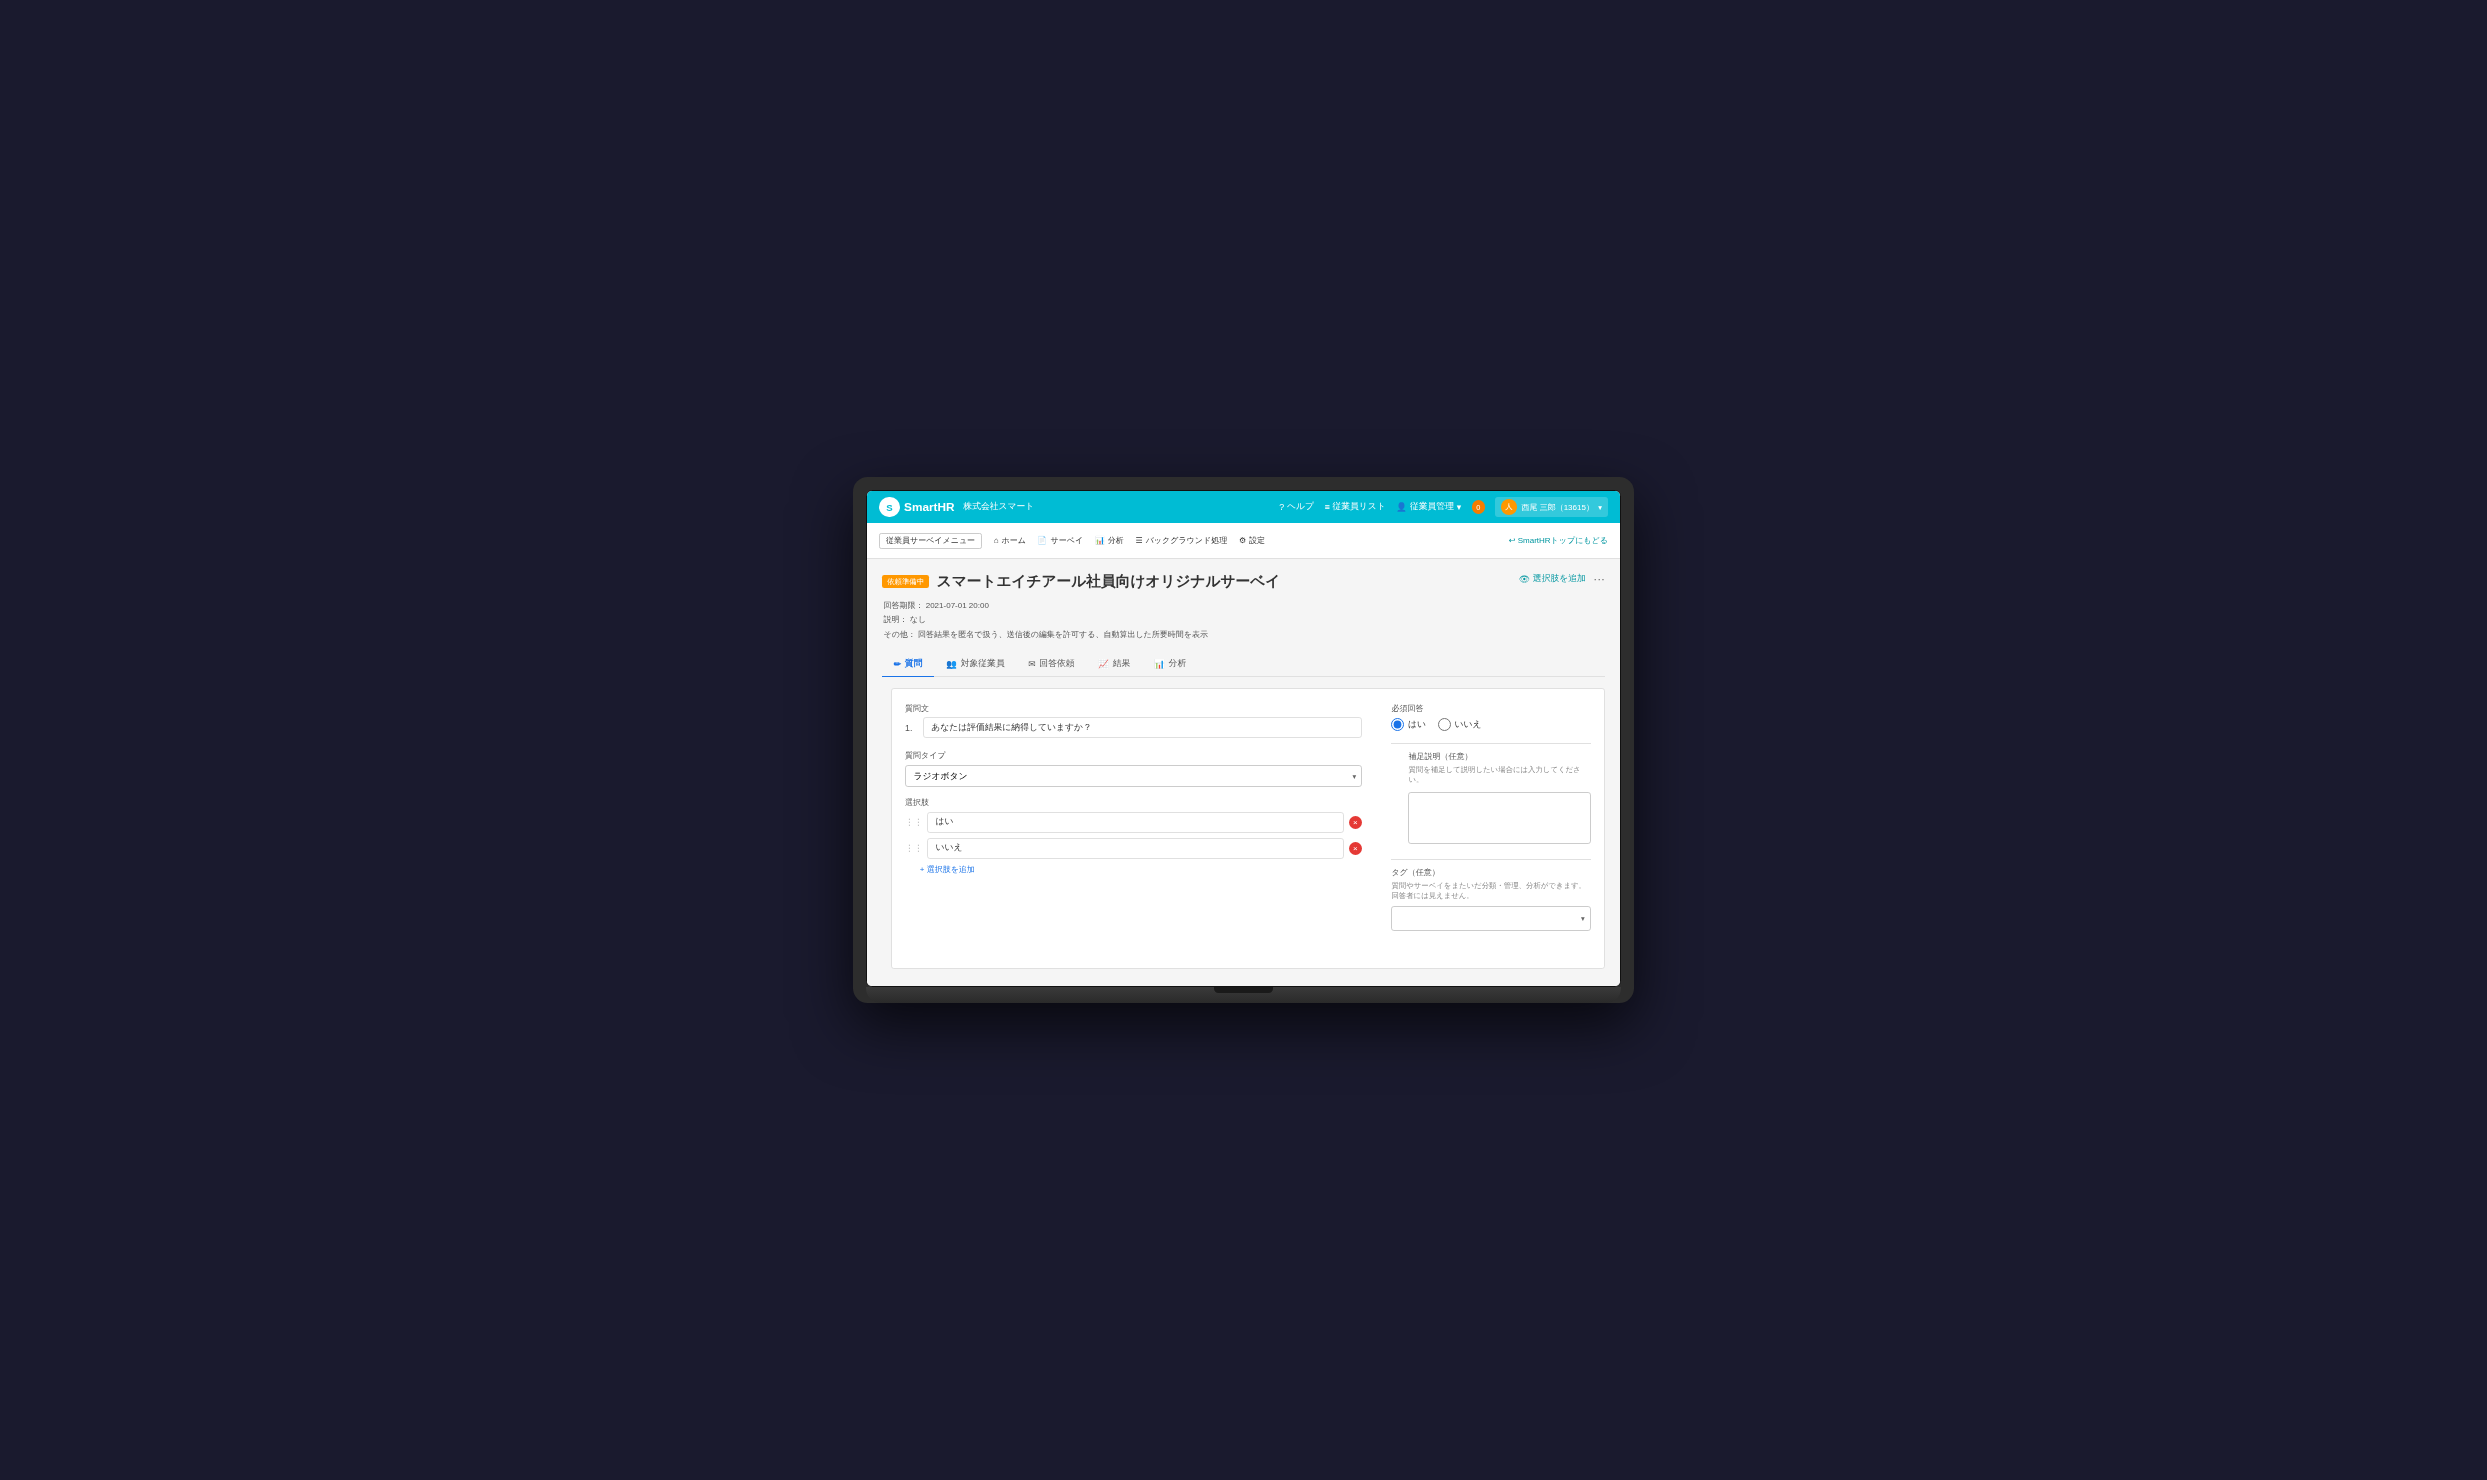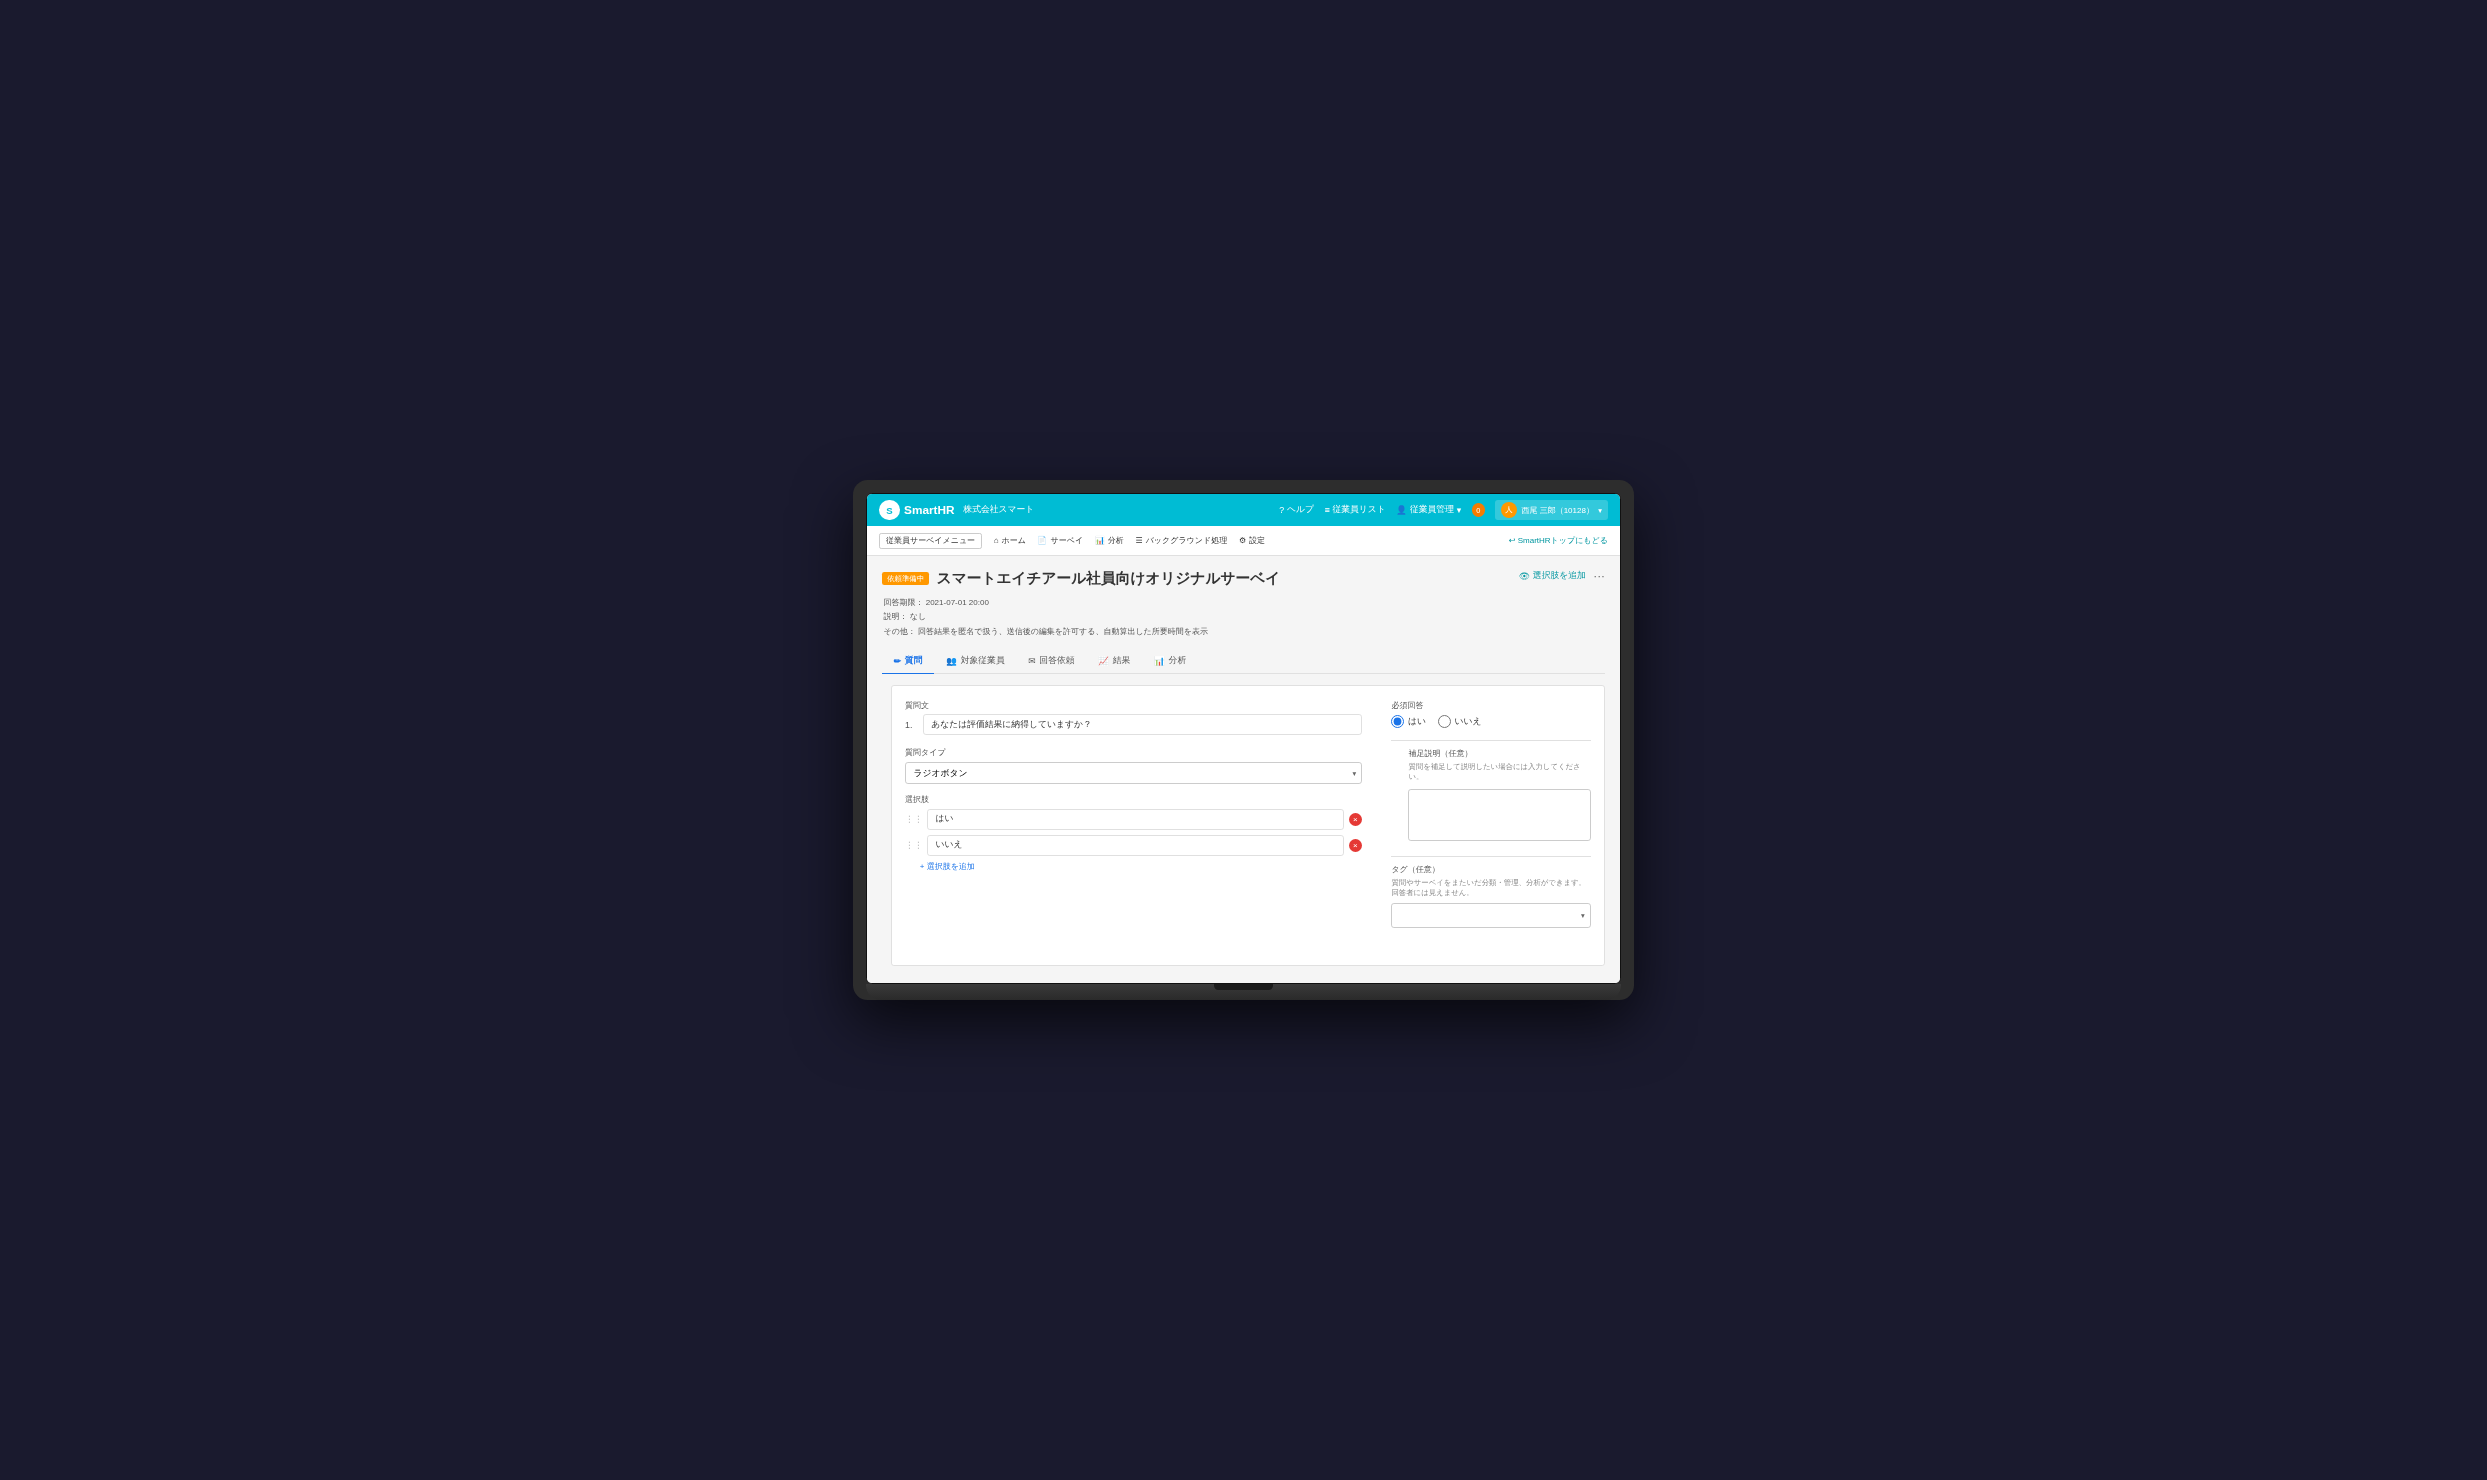--- a/index.html
+++ b/index.html
@@ -126,21 +126,21 @@
     }
 
     
     .sub-nav {
       background: white;
       border-bottom: 0.7px solid #e0e0e0;
       display: flex;
       align-items: center;
       justify-content: space-between;
       padding: 0 11.8px;
-      height: 30px;
+      height: 36px;
     }
     .sub-nav-left {
       display: flex;
       align-items: center;
       gap: 11.8px;
     }
     .sub-nav-item {
       font-size: 8px;
       color: #333;
       cursor: pointer;
@@ -531,21 +531,21 @@
         <div class="header-nav-item">
           <span>👤</span>
           <span>従業員管理</span>
           <span>▾</span>
         </div>
         <div class="badge">
           <span>0</span>
         </div>
         <div class="user-menu">
           <div class="avatar">人</div>
-          <span style="font-size:8px;color:white;">西尾 三郎（10128）</span>
+          <span style="font-size:8px;color:white;">西尾 三郎（13615）</span>
           <span style="color:white;font-size:7.4px;">▾</span>
         </div>
       </div>
     </div>
 
     <div class="sub-nav">
       <div class="sub-nav-left">
         <div class="sub-nav-item bordered">
           <span>従業員サーベイメニュー</span>
         </div>

